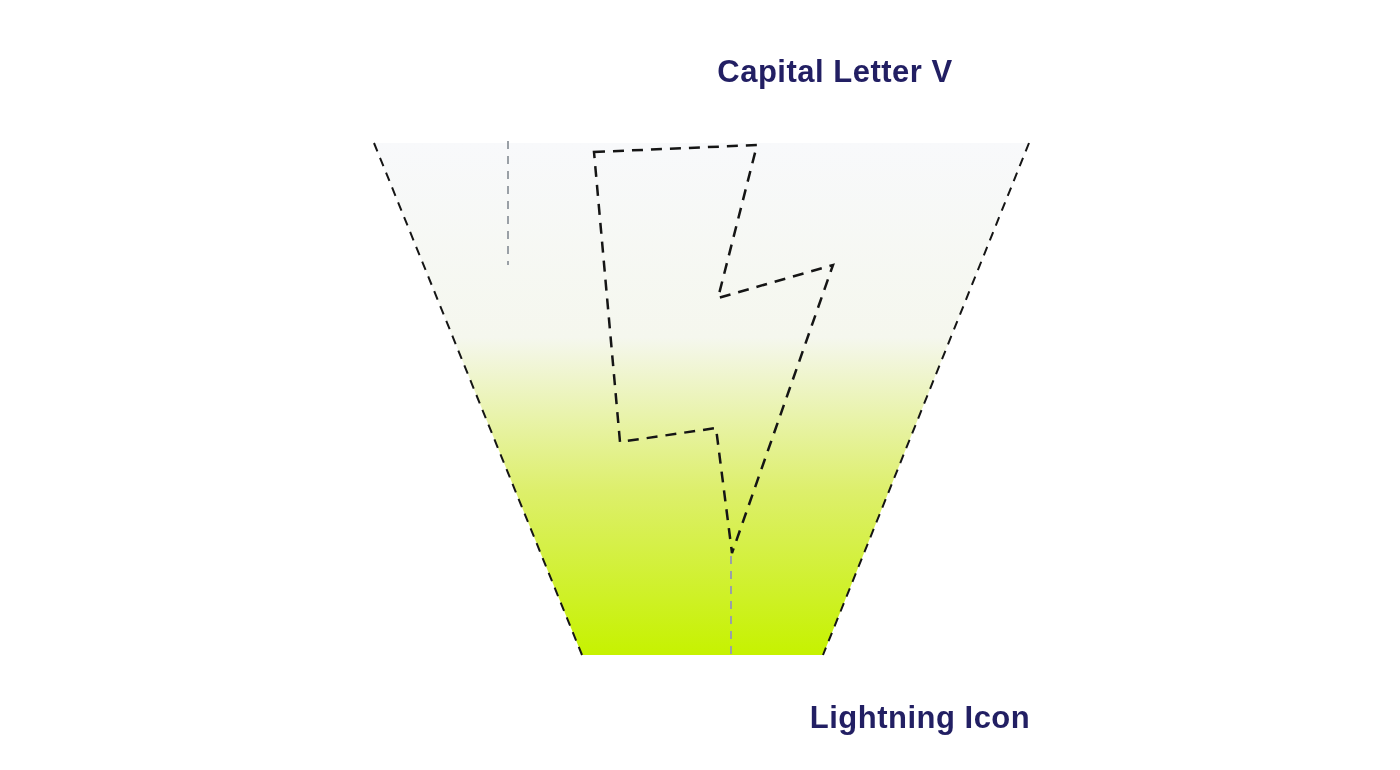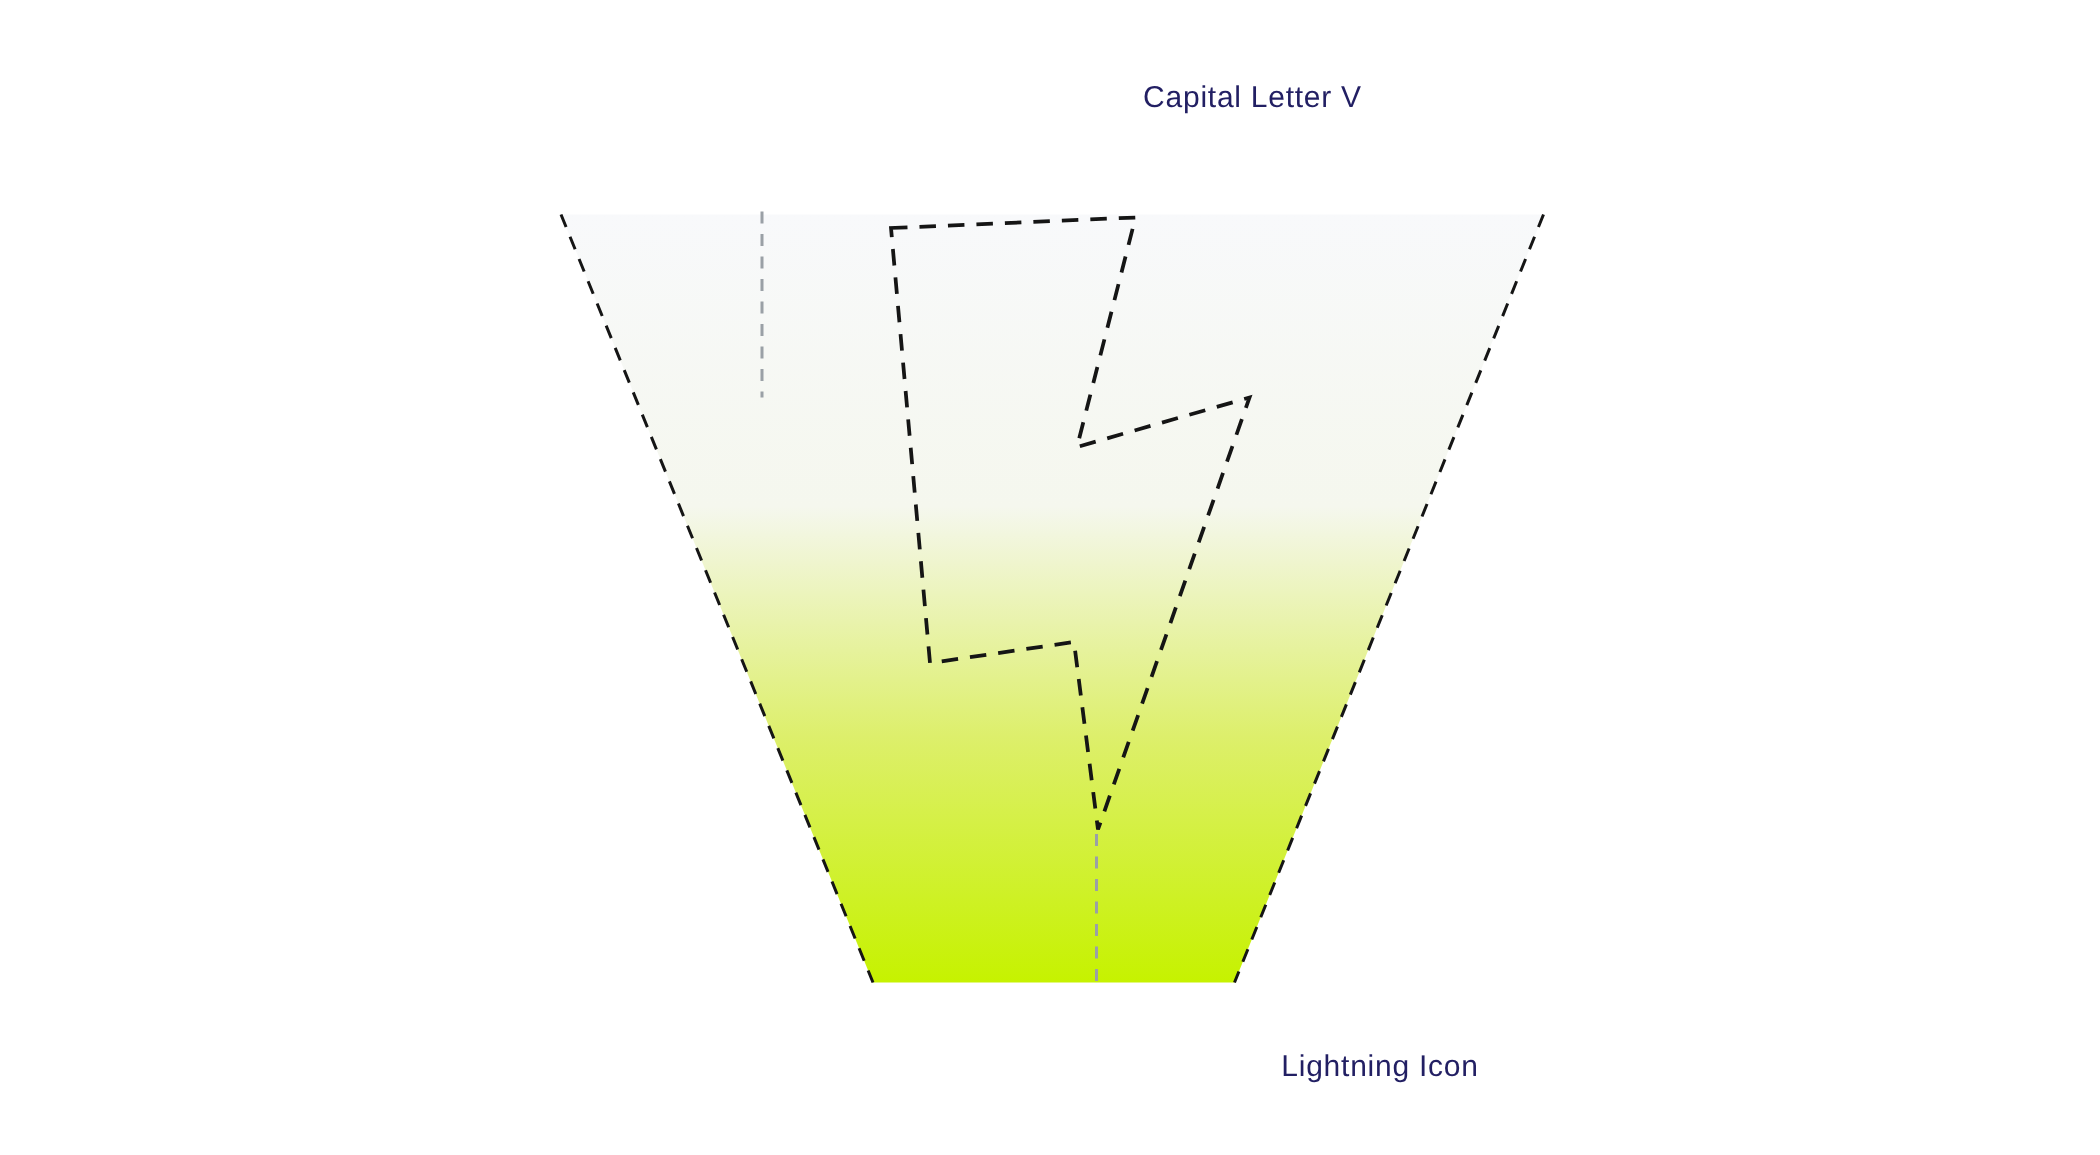--- a/index.html
+++ b/index.html
@@ -18,22 +18,22 @@
   #diagram-svg {
     position: absolute;
     left: 0;
     top: 0;
     width: 1400px;
     height: 770px;
   }
   .label {
     position: absolute;
     transform: translateX(-50%);
-    font-size: 20px;
-    font-weight: 400;
+    font-size: 31px;
+    font-weight: 700;
     letter-spacing: 0.5px;
     color: var(--label-color, #221f63);
     white-space: nowrap;
     user-select: none;
   }
   #top-label    { left: 835px; top: 54px;  }
   #bottom-label { left: 920px; top: 700px; }
 
   .v-edge {
     fill: none;

